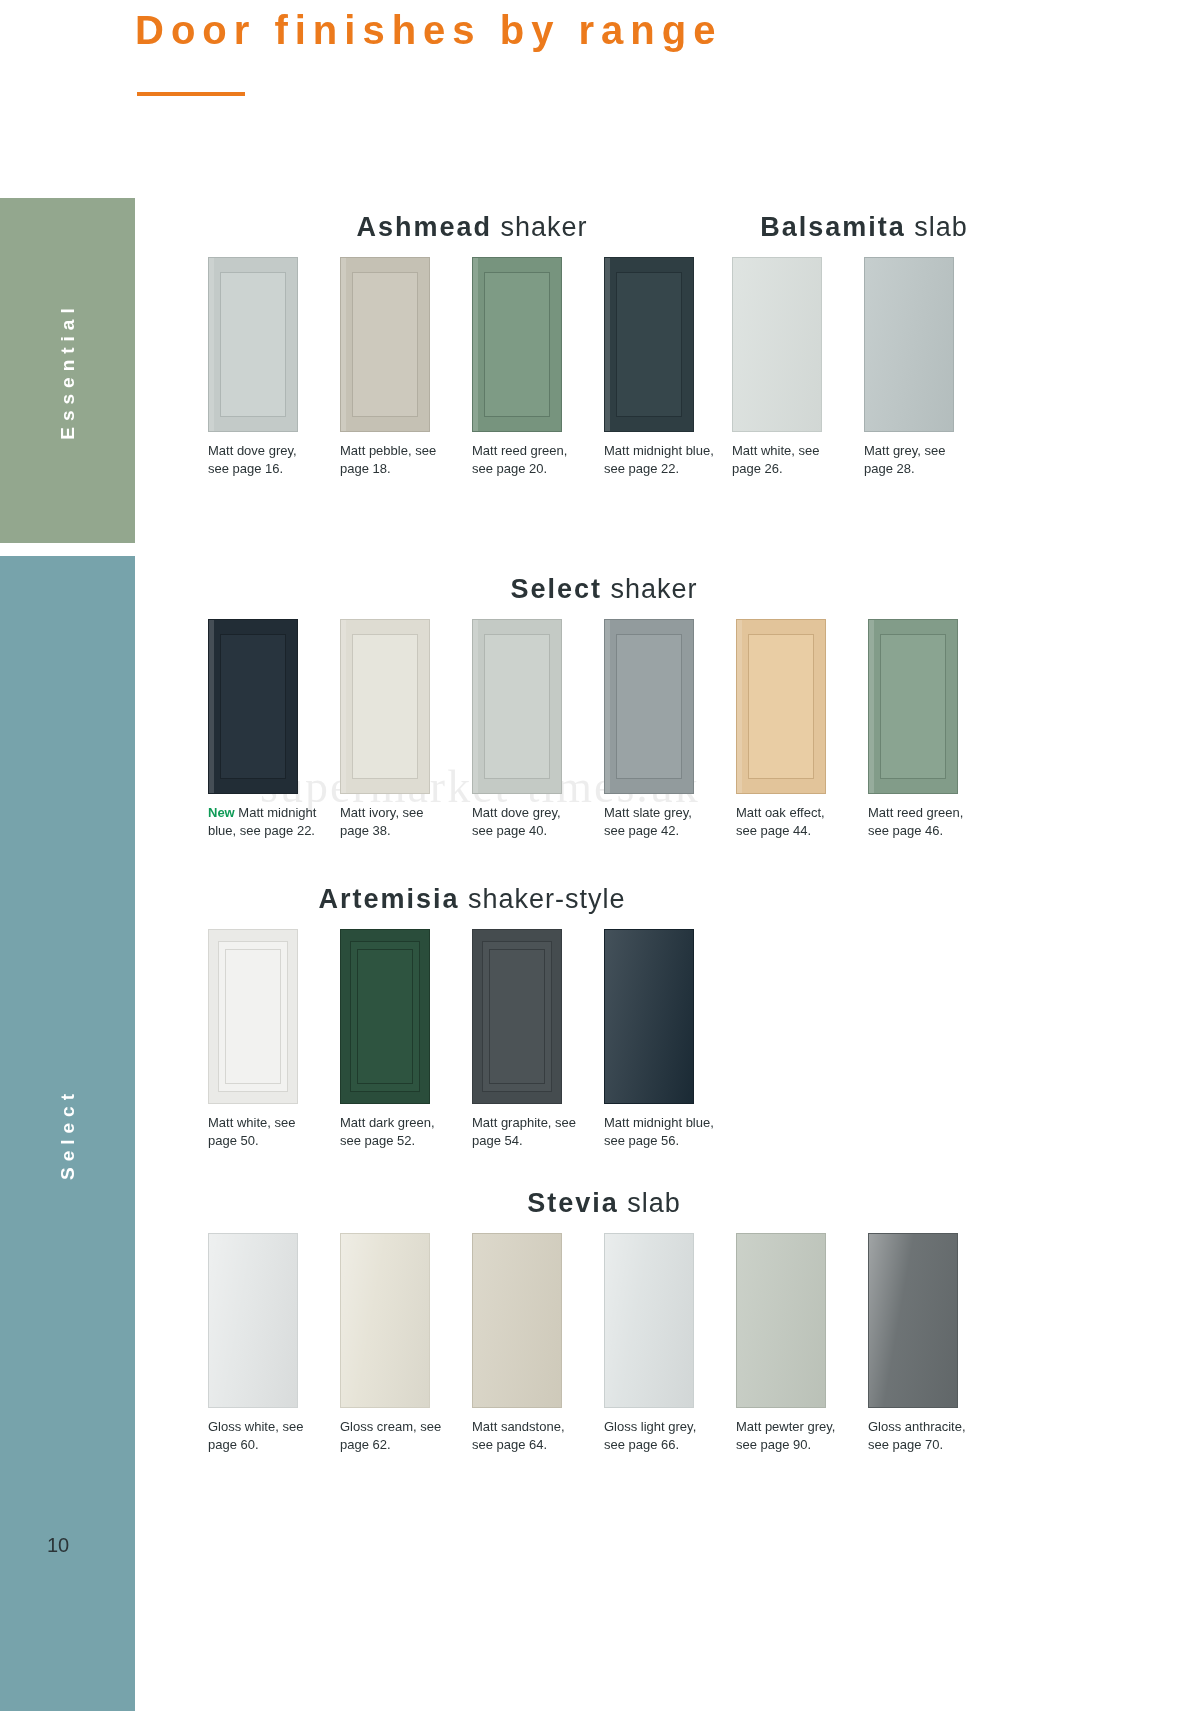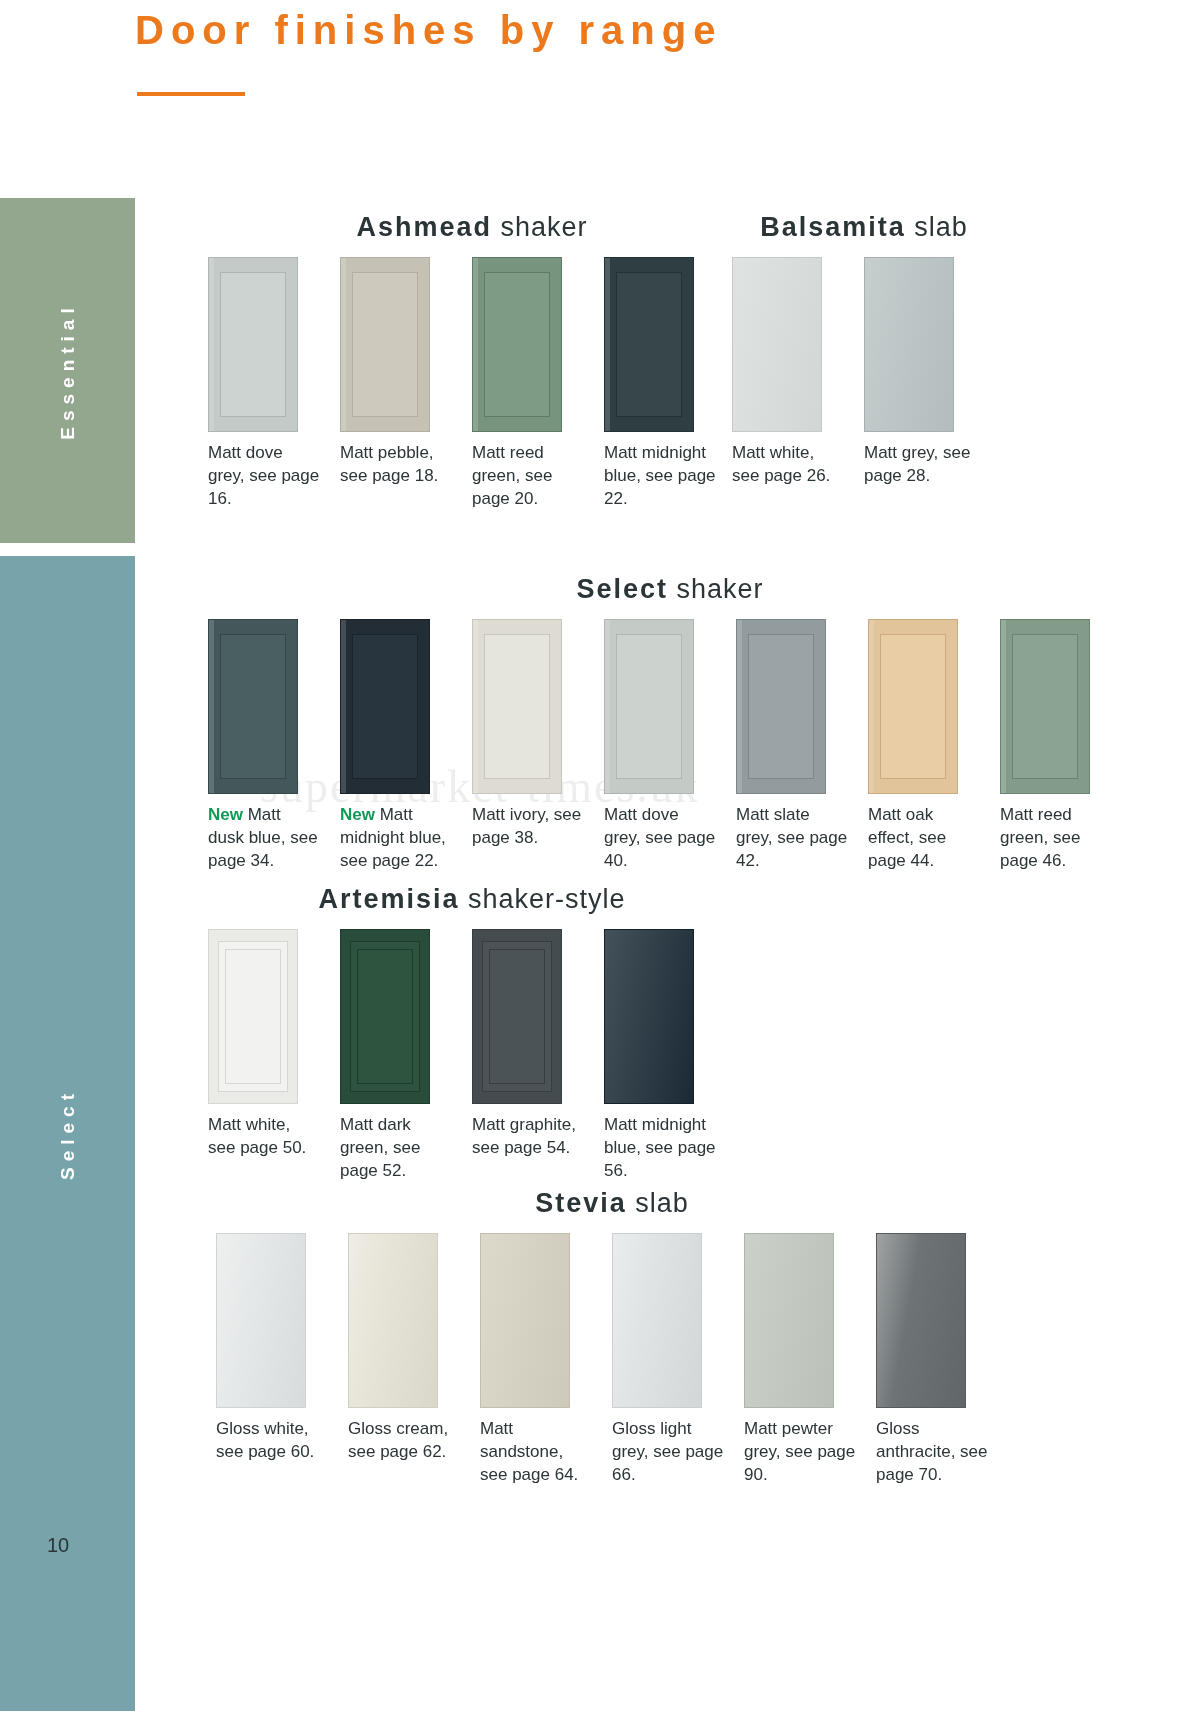--- a/index.html
+++ b/index.html
@@ -107,36 +107,36 @@
     height: 175px;
     position: relative;
     box-sizing: border-box;
   }
   .door .panel {
     position: absolute;
     box-sizing: border-box;
   }
   .caption {
     margin-top: 10px;
-    font-size: 17px;
+    font-size: 13px;
     line-height: 1.35;
     color: #2b3437;
     width: 112px;
   }
   .caption .new {
     color: #0f9b57;
     font-weight: bold;
   }
 
   
   #sec-ashmead { left: 208px; top: 212px; }
   #sec-balsamita { left: 732px; top: 212px; }
   #sec-alpinia { left: 208px; top: 574px; }
   #sec-artemisia { left: 208px; top: 884px; }
-  #sec-stevia { left: 216px; top: 1188px; }
+  #sec-stevia { left: 208px; top: 1188px; }
 
   
   .page-number {
     position: absolute;
     left: 47px;
     top: 1534px;
     font-size: 20px;
     color: #2b3437;
   }
 </style>
@@ -202,27 +202,20 @@
           <div class="panel" style="inset: 0px; background: linear-gradient(100deg, rgba(255, 255, 255, 0.18) 0%, rgba(0, 0, 0, 0.03) 100%);"></div>
         </div>
         <div class="caption"><span>Matt grey, see page 28.</span></div>
       </div>
     </div>
   </div>
 <div class="section" id="sec-alpinia">
     <div class="section-heading"><span class="fam">Select</span><span class="style"> shaker</span></div>
     <div class="swatch-row">
       <div class="swatch">
-        <div class="door" style="background: rgb(68, 88, 91); border: 1px solid rgb(54, 71, 74);">
-          <div class="panel" style="inset: 14px 11px; background: rgb(74, 95, 98); box-shadow: rgb(54, 71, 74) 0px 0px 0px 1px inset;"></div>
-          <div class="panel" style="left: 0px; top: 0px; bottom: 0px; width: 5px; background: rgba(255, 255, 255, 0.16);"></div>
-        </div>
-        <div class="caption"><span class="new">New </span><span>Matt dusk blue, see page 34.</span></div>
-      </div>
-      <div class="swatch">
         <div class="door" style="background: rgb(34, 45, 54); border: 1px solid rgb(26, 35, 42);">
           <div class="panel" style="inset: 14px 11px; background: rgb(40, 52, 62); box-shadow: rgb(26, 35, 42) 0px 0px 0px 1px inset;"></div>
           <div class="panel" style="left: 0px; top: 0px; bottom: 0px; width: 5px; background: rgba(255, 255, 255, 0.16);"></div>
         </div>
         <div class="caption"><span class="new">New </span><span>Matt midnight blue, see page 22.</span></div>
       </div>
       <div class="swatch">
         <div class="door" style="background: rgb(222, 220, 210); border: 1px solid rgb(201, 199, 189);">
           <div class="panel" style="inset: 14px 11px; background: rgb(230, 229, 220); box-shadow: rgb(201, 199, 189) 0px 0px 0px 1px inset;"></div>
           <div class="panel" style="left: 0px; top: 0px; bottom: 0px; width: 5px; background: rgba(255, 255, 255, 0.16);"></div>

